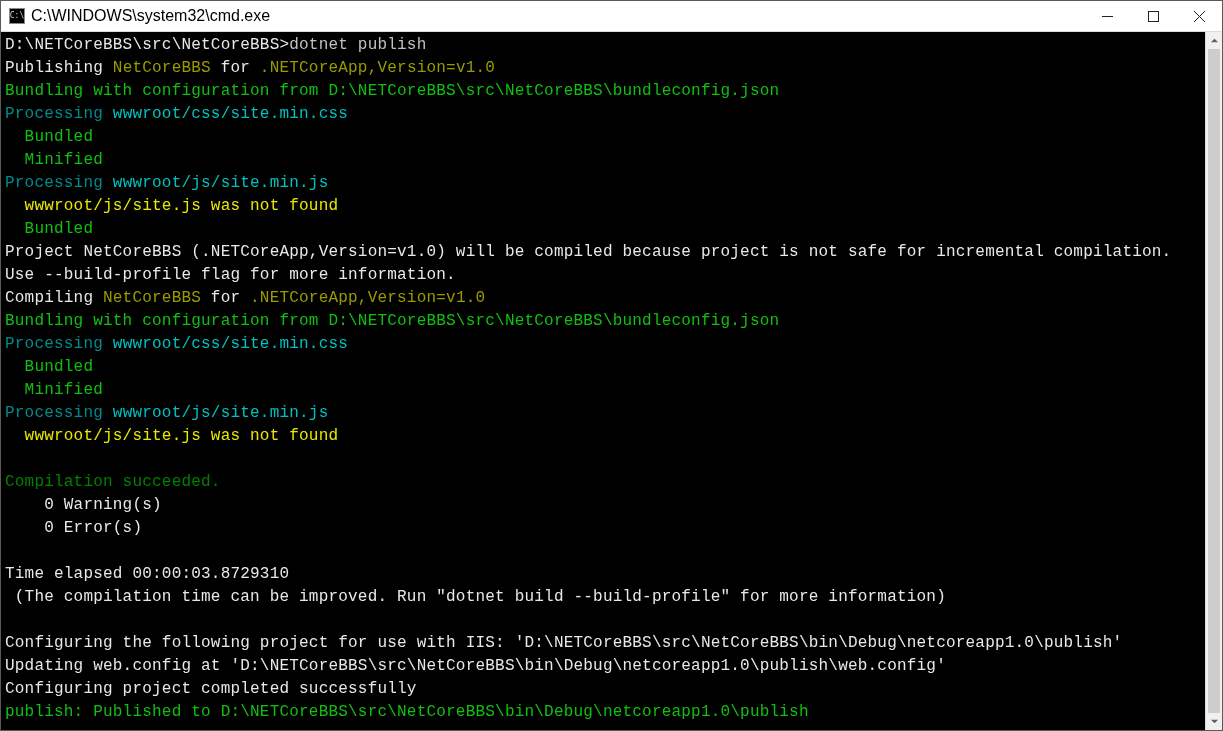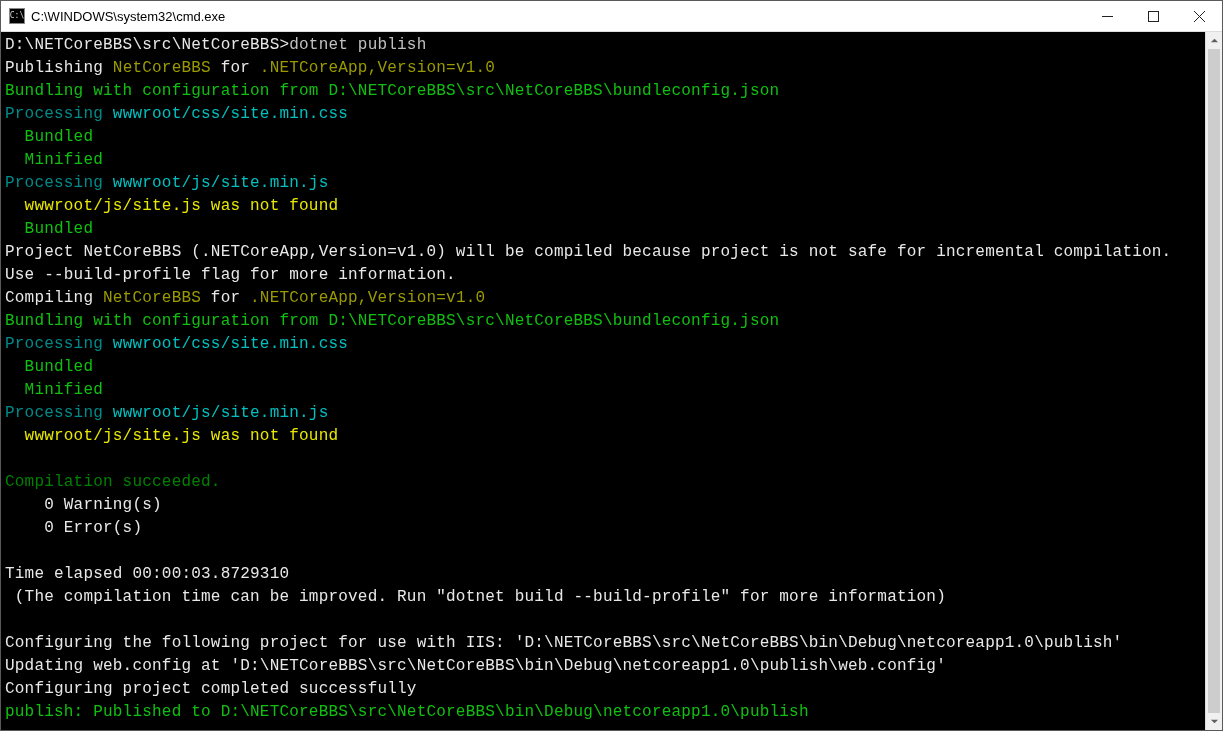--- a/index.html
+++ b/index.html
@@ -1,21 +1,21 @@
 <!DOCTYPE html>
 <html><head>
 <meta charset="utf-8">
 <style>
   * { margin: 0; padding: 0; box-sizing: border-box; }
   html, body { width: 1223px; height: 731px; overflow: hidden; font-family: "Segoe UI", Tahoma, sans-serif; }
   .window { width: 1223px; height: 731px; background: #ffffff; display: flex; flex-direction: column; border: 1px solid #5a5a5a; }
   .titlebar { height: 31px; background: #ffffff; display: flex; align-items: center; border-bottom: 1px solid #dcdcdc; }
   .titlebar-icon { width: 16px; height: 16px; margin: 0 6px 0 8px; background: #000; border: 1px solid #888; display:flex; align-items:center; justify-content:center; }
   .titlebar-icon span{ color:#ccc; font-size:8px; font-family: Consolas, monospace; line-height:1; }
-  .titlebar-title { flex: 1; font-size: 13px; color: #000; }
+  .titlebar-title { flex: 1; font-size: 16px; color: #000; }
   .titlebar-buttons { display: flex; height: 100%; }
   .tbtn { width: 46px; height: 100%; display:flex; align-items:center; justify-content:center; color:#222; }
   .tbtn svg { width: 11px; height: 11px; stroke: currentColor; stroke-width:1; fill:none; }
   .client { flex: 1; display:flex; background: #000000; }
   .terminal { flex:1; padding: 2px 0 0 4px; font-family: "NSimSun","SimSun","Consolas","Courier New", monospace; font-size: 16px; line-height: 23px; color: #c0c0c0; white-space: pre; overflow:hidden; letter-spacing: 0.2px;}
   .scrollbar { width: 17px; background:#f0f0f0; position:relative; border-left:1px solid #dcdcdc;}
   .scroll-up, .scroll-down { position:absolute; width:100%; height:17px; display:flex; align-items:center; justify-content:center; color:#606060;}
   .scroll-up{ top:0; } .scroll-down{ bottom:0; }
   .scroll-up svg, .scroll-down svg{ width:9px; height:9px; fill:#606060; }
   .scroll-thumb{ position:absolute; left:2px; right:2px; top:17px; bottom:17px; background:#cdcdcd; }

